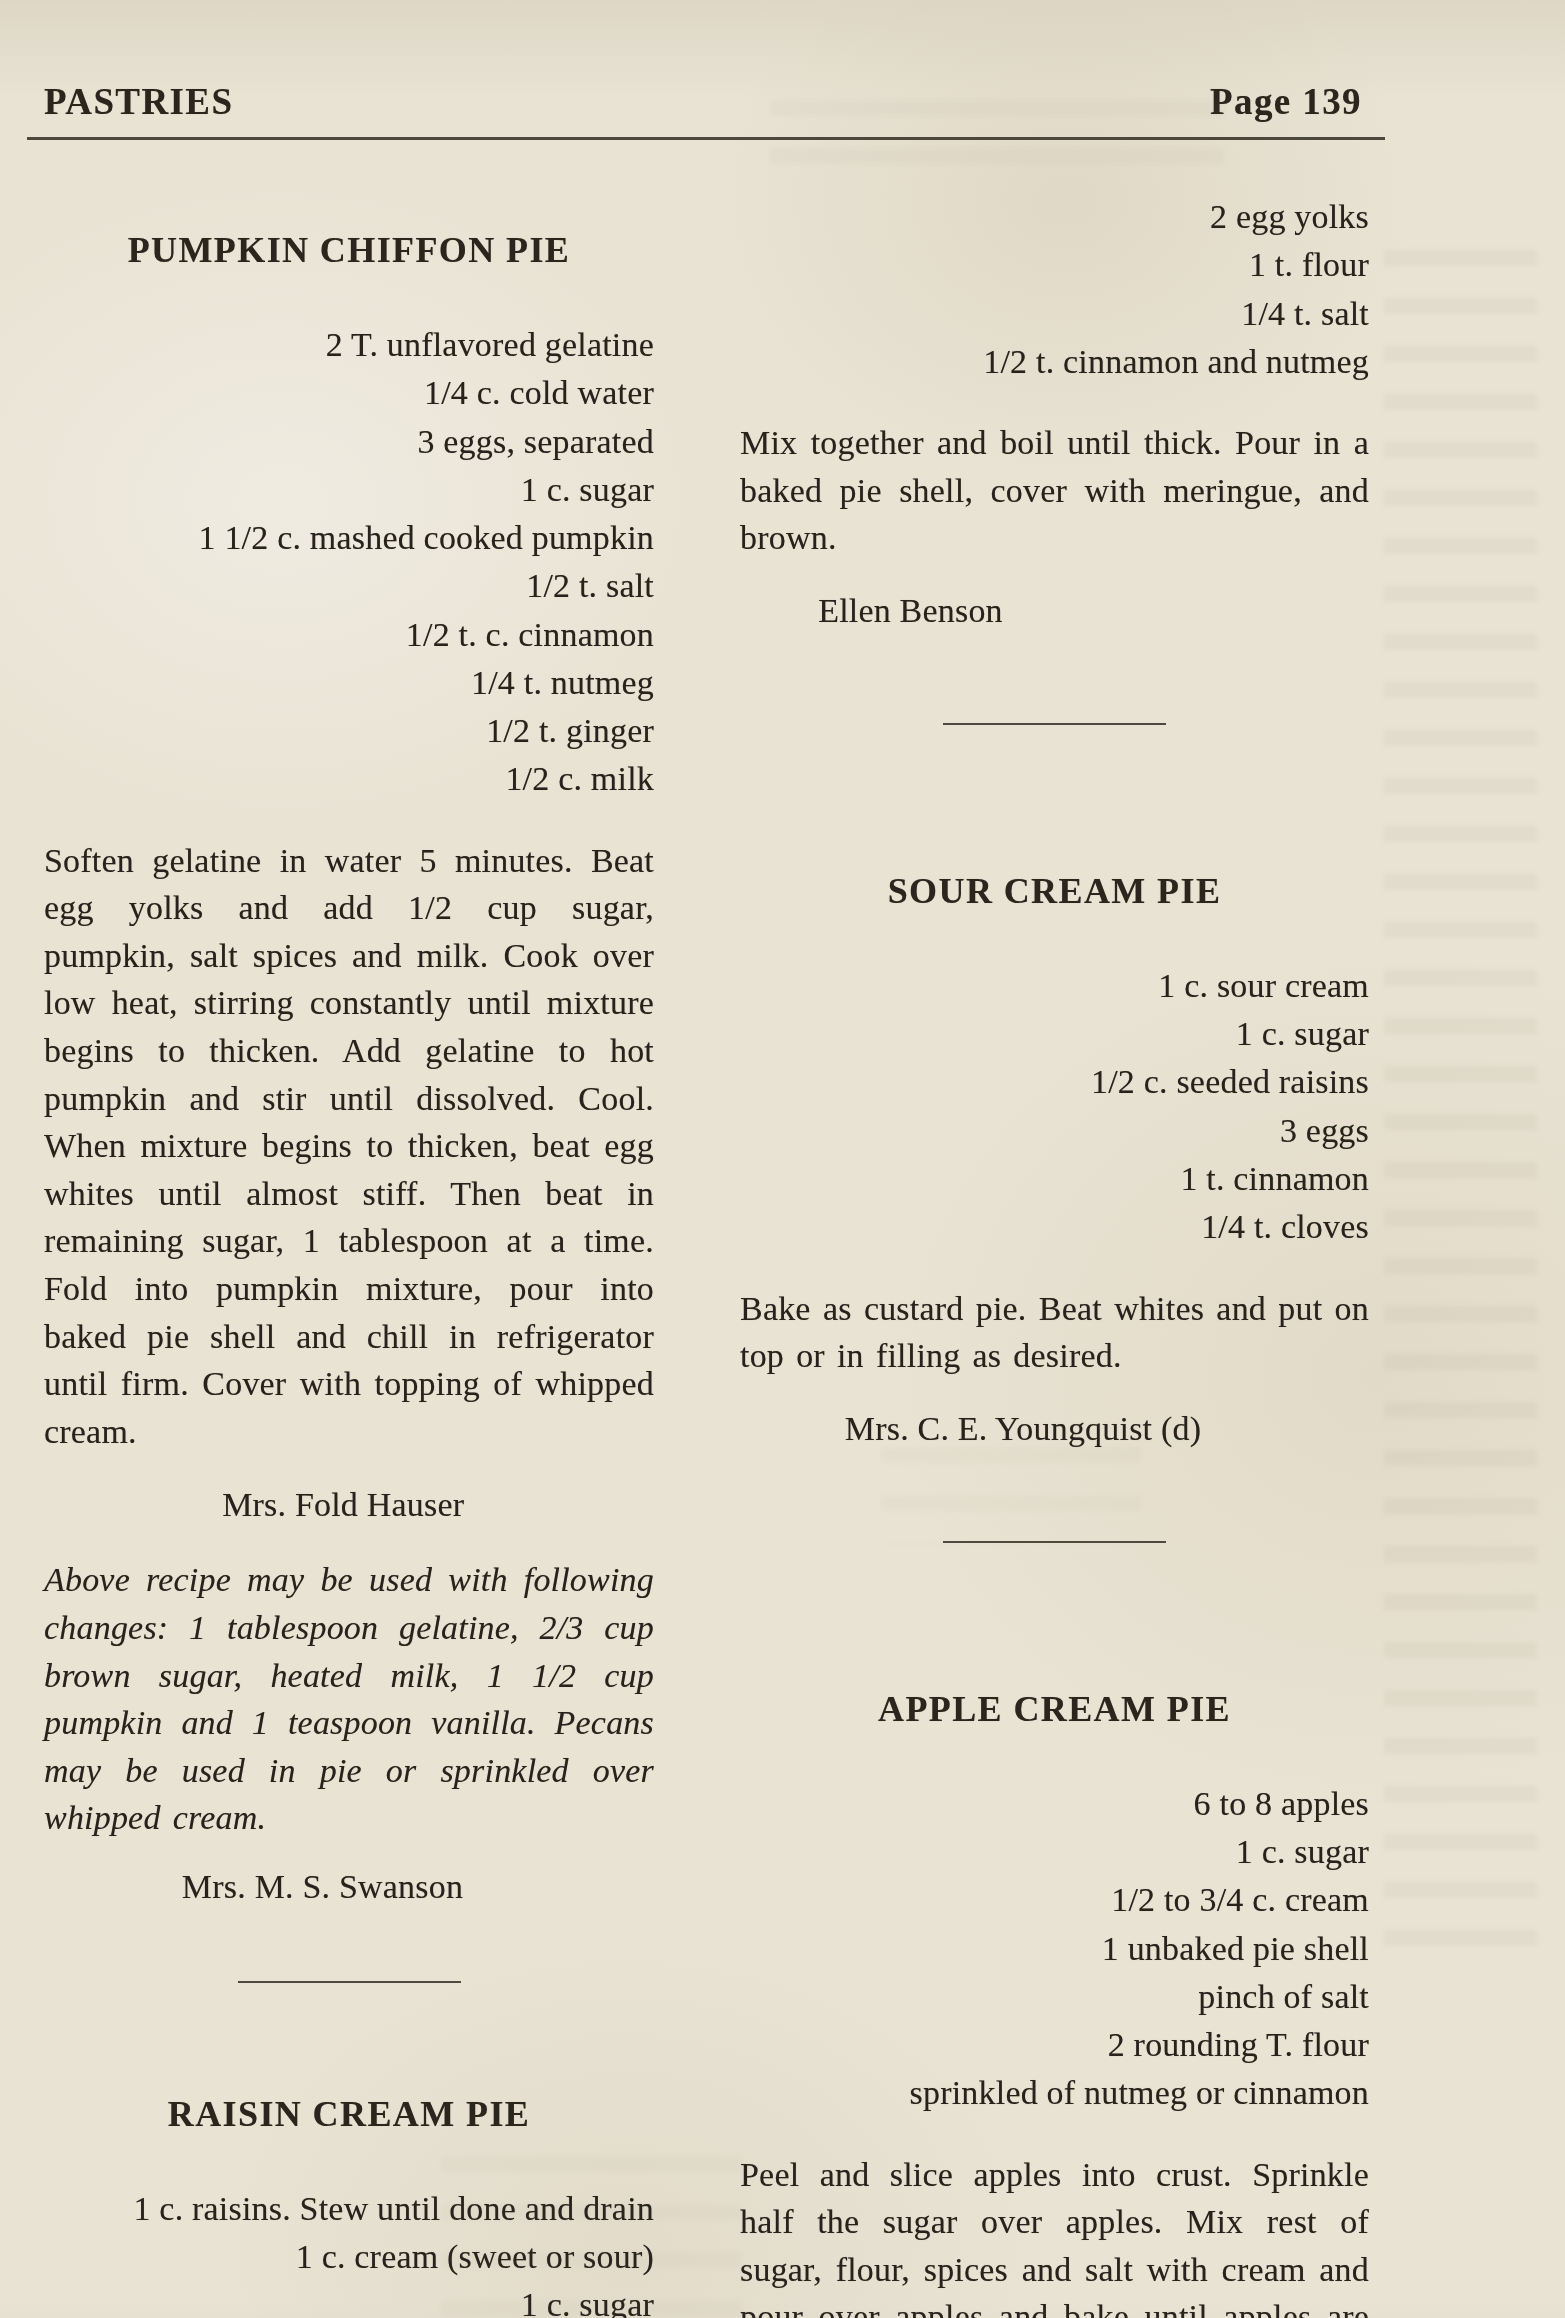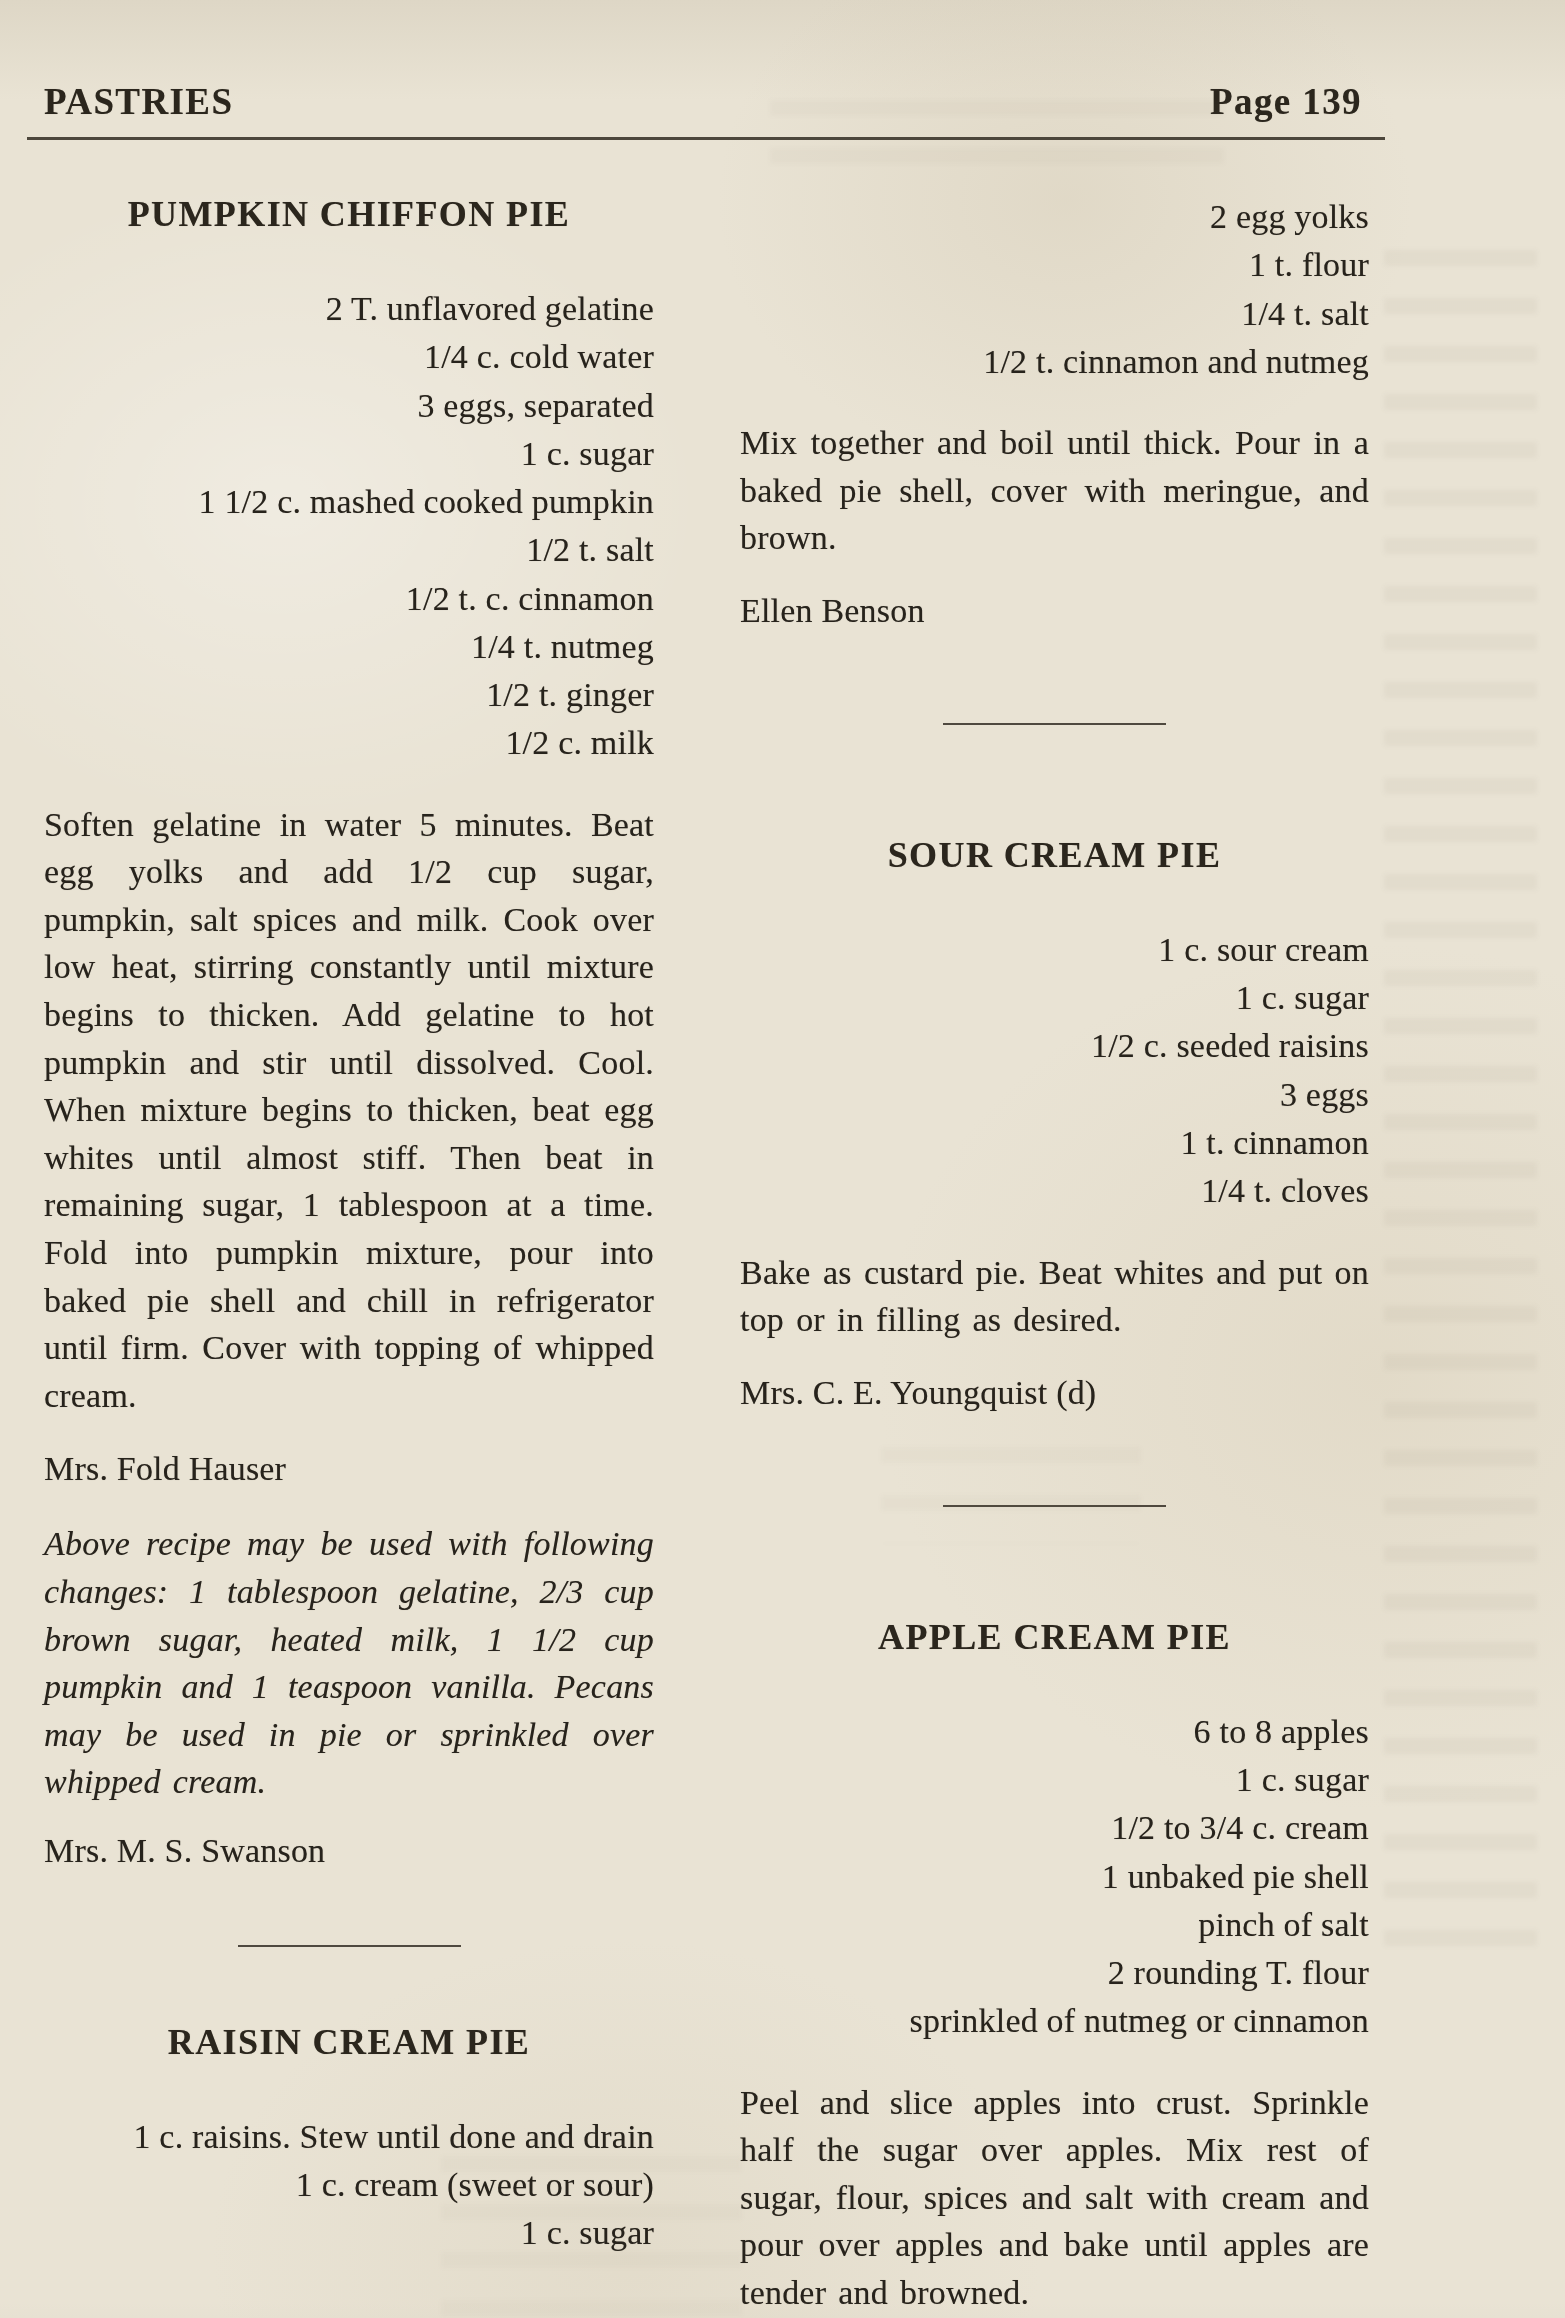--- a/index.html
+++ b/index.html
@@ -45,33 +45,34 @@
   }
   .col { display:flex; flex-direction:column; }
   .col-left  { width:610px; flex:none; }
   .col-right { flex:1; min-width:0; }
 
   .recipe-title {
     text-align:center;
     font-size:36px; font-weight:700; letter-spacing:1.4px;
     color:#2b261d;
     margin-bottom:50px;
+    margin-top:36px;
   }
   .ingredients { line-height:1.42; }
   .ingredient { display:block;text-align:right; }
   .hang { padding-left:72px; text-indent:-72px; }
 
   .para {
     text-align:justify;
     line-height:1.40;
     word-spacing:0.10em;
     margin-top:33px;
   }
   .attribution {
-    text-align:left;
+    text-align:center;
     margin-top:25.5px;
     line-height:1.4;
   }
 
   .divider {
     border:0; border-top:2.8px solid rgba(52,46,36,0.85);
     width:223px;
     margin:70px auto 74px auto;
   }
   .divider.wide-gap { margin:88px auto 109px auto; }

